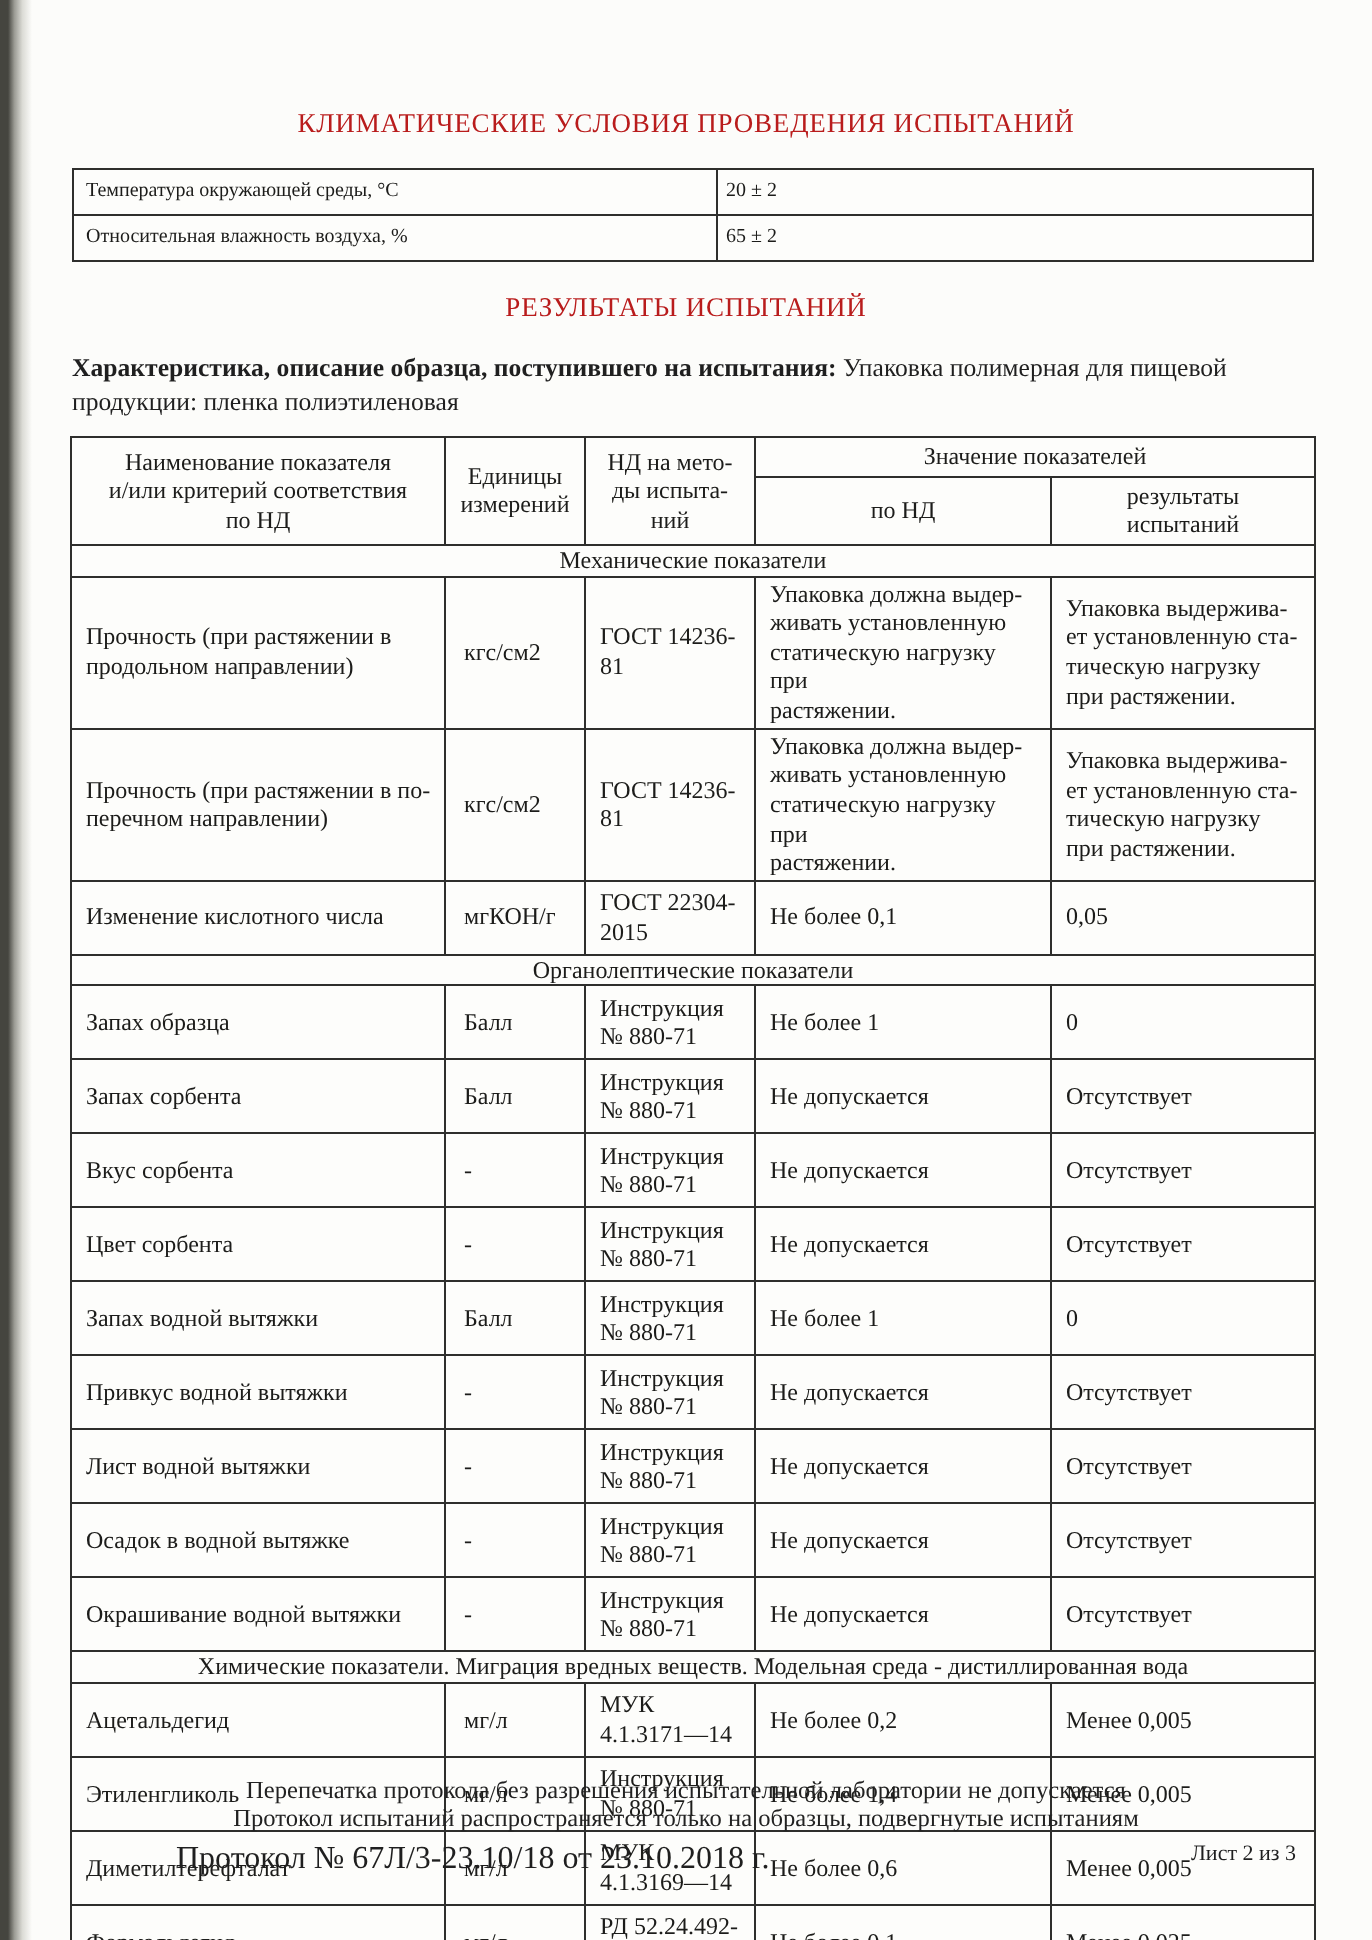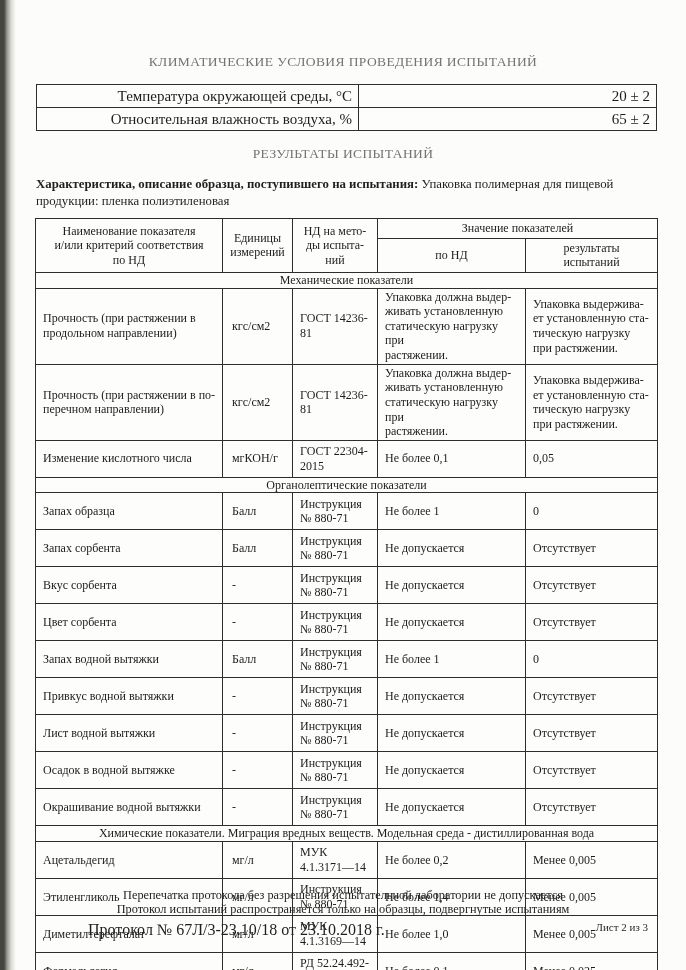--- a/index.html
+++ b/index.html
@@ -13,34 +13,34 @@
     position:relative; width:686px; height:970px;
     background:#fcfcfa; overflow:hidden;
   }
   .edge-left {
     position:absolute; left:0; top:0; width:16px; height:970px;
     background:linear-gradient(90deg,#45453f 0%, #45453f 25%, #9b9b94 45%, #dbdbd5 70%, rgba(252,252,250,0) 100%);
   }
   .title {
     position:absolute; left:0; width:686px;
     text-align:center; font-size:13.5px; letter-spacing:0.4px;
-    color:#737373;
+    color:#b91c1c;
   }
   .climate-title { top:54px; }
   .results-title { top:146px; }
   table { border-collapse:collapse; table-layout:fixed; background:#fdfdfb; }
   td, th {
     border:1px solid #2e2e2c;
     font-family:"Liberation Serif","DejaVu Serif",serif;
     font-size:12px; line-height:1.22; font-weight:normal;
     color:#1c1c1a; padding:1px 6px; vertical-align:middle;
     overflow:hidden;
   }
   .climate-table { position:absolute; left:36px; top:84px; width:620px; }
-  .climate-table td { height:20px; font-size:15px;text-align:right; }
+  .climate-table td { height:20px; font-size:10px; }
   .climate-table .cval { padding-left:4px; }
   .results-table { position:absolute; left:35px; top:218px; width:622px; }
   .results-table th { text-align:center; white-space:pre-line; padding:2px 4px; }
   .results-table td { white-space:pre-line; }
   .results-table .section-cell { text-align:center; height:14px; padding:0 4px; }
   .results-table .c0 { padding:3px 6px 3px 7px; }
   .results-table .c1 { padding-left:9px; }
   .results-table .c2 { padding-left:7px; }
   .results-table .c3 { padding-left:7px; }
   .results-table .c4 { padding-left:7px; }
@@ -252,21 +252,21 @@
           <td class="c2" data-name="cell-method">Инструкция
 № 880-71</td>
           <td class="c3" data-name="cell-norm">Не более 1,4</td>
           <td class="c4" data-name="cell-result">Менее 0,005</td>
         </tr>
         <tr data-name="table-row">
           <td class="c0" data-name="cell-name">Диметилтерефталат</td>
           <td class="c1" data-name="cell-unit">мг/л</td>
           <td class="c2" data-name="cell-method">МУК
 4.1.3169—14</td>
-          <td class="c3" data-name="cell-norm">Не более 1,0</td>
+          <td class="c3" data-name="cell-norm">Не более 0,6</td>
           <td class="c4" data-name="cell-result">Менее 0,005</td>
         </tr>
         <tr data-name="table-row">
           <td class="c0" data-name="cell-name">Формальдегид</td>
           <td class="c1" data-name="cell-unit">мг/л</td>
           <td class="c2" data-name="cell-method">РД 52.24.492-
 2006</td>
           <td class="c3" data-name="cell-norm">Не более 0,1</td>
           <td class="c4" data-name="cell-result">Менее 0,025</td>
         </tr>

